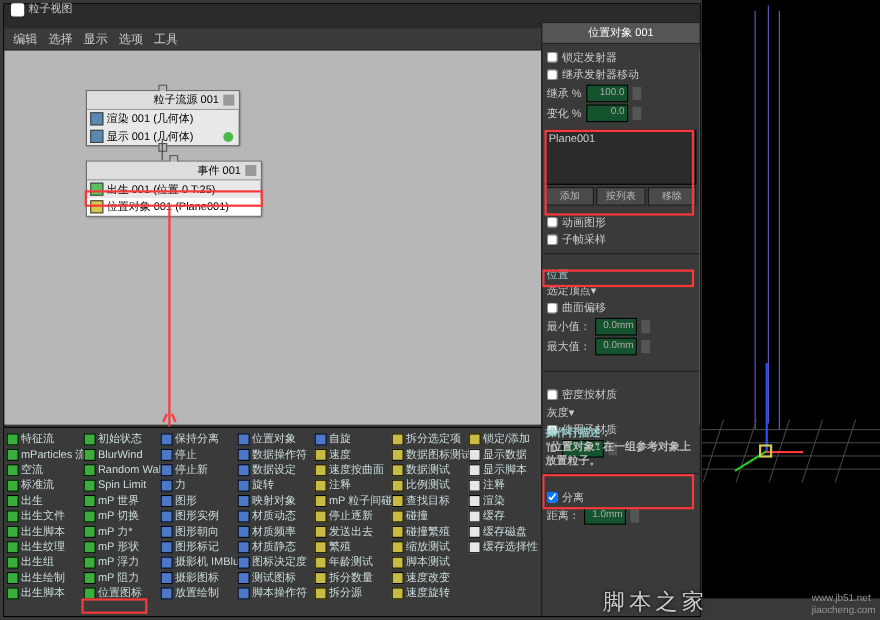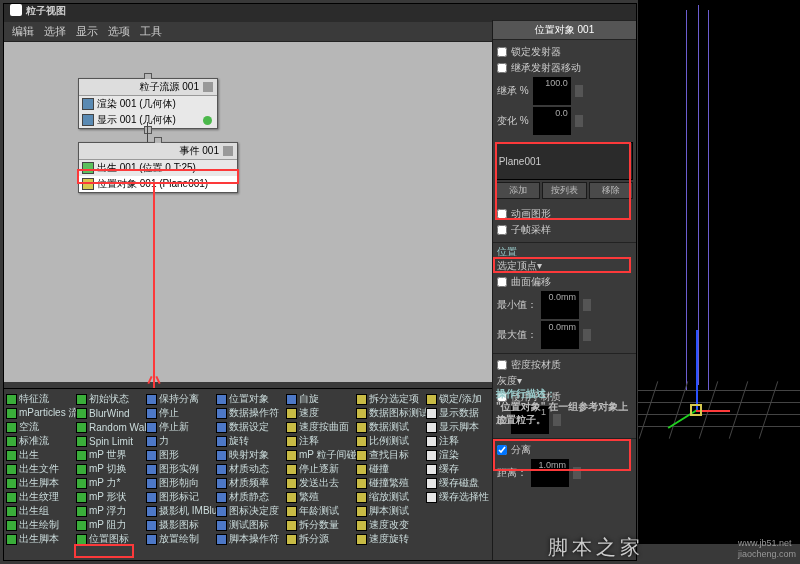--- a/index.html
+++ b/index.html
@@ -1,18 +1,18 @@
 <!DOCTYPE html>
 <html><head>
 <meta charset="utf-8">
 <style>
   *{box-sizing:border-box;margin:0;padding:0;}
   body{width:800px;height:564px;background:#393939;font-family:"Microsoft YaHei",SimSun,sans-serif;font-size:10px;color:#ccc;overflow:hidden;position:relative;}
   .shell{position:absolute;left:3px;top:3px;width:634px;height:558px;background:#3a3a3a;border:1px solid #000;}
-  .titlebar{height:18px;background:#2b2b2b;display:flex;align-items:flex-start;padding:0 6px;font-weight:bold;}
+  .titlebar{height:18px;background:#2b2b2b;display:flex;align-items:flex-end;padding:11px 6px;}
   .titlebar .ticon{width:12px;height:12px;background:#fff;border-radius:2px;margin-right:4px;}
   .menubar{display:flex;gap:10px;font-size:11px;color:#ccc;padding:2px 8px;background:#3a3a3a;border-bottom:1px solid #222;}
   .canvas{position:relative;width:100%;height:340px;background:#b7b7b7;}
   
   .nodebox{position:absolute;background:#e8e8e8;border:1px solid #555;box-shadow:1px 1px 2px rgba(0,0,0,.4);}
   .nodehead{background:#ddd;border-bottom:1px solid #999;color:#000;font-size:10px;display:flex;align-items:center;justify-content:flex-end;padding:1px 4px;position:relative;}
   .nodehead .corner{width:10px;height:10px;background:#999;margin-left:4px;}
   .noderow{display:flex;align-items:center;gap:3px;padding:1px 3px;font-size:10px;color:#000;}
   .noderow .sq{width:12px;height:12px;background:#888;border:1px solid #444;flex-shrink:0;}
   .noderow .sq.yellow{background:#d6c84e;}
@@ -22,26 +22,26 @@
   .port{width:8px;height:8px;background:#b7b7b7;border:1px solid #555;position:absolute;left:50%;transform:translateX(-50%);}
   .redline{position:absolute;width:2px;background:#fc393a;}
   .redbox{position:absolute;border:2px solid #fc393a;}
   
   .inspector{position:absolute;right:0;top:16px;bottom:0;width:144px;background:#3a3a3a;border-left:1px solid #1a1a1a;overflow:hidden;font-size:10px;color:#ccc;}
   .rollhead{background:#555;color:#fff;font-size:10px;text-align:center;padding:2px;border-top:1px solid #222;border-bottom:1px solid #222;}
   .ig{padding:3px 4px;}
   .ck{display:flex;align-items:center;gap:4px;margin:2px 0;}
   .ck input{width:10px;height:10px;}
   .spin{display:flex;align-items:center;gap:4px;margin:2px 0;}
-  .spin .fld{width:38px;height:28px;background:#000000;border:1px solid #000;color:#aaa;font-size:9px;text-align:right;padding-right:2px;}
+  .spin .fld{width:38px;height:16px;background:#14532d;border:1px solid #000;color:#aaa;font-size:9px;text-align:right;padding-right:2px;}
   .spin .arrows{width:8px;height:12px;background:#555;}
-  .listbox{width:96%;height:38px;background:#2b2b2b;border:1px solid #000;margin:2px auto;display:flex;align-items:center;padding:2px;}
+  .listbox{width:96%;height:50px;background:#2b2b2b;border:1px solid #000;margin:2px auto;display:flex;align-items:flex-start;padding:2px;}
   .btnrow{display:flex;gap:2px;}
   .btnrow .b{flex:1;background:#4a4a4a;border:1px solid #1a1a1a;color:#bbb;font-size:9px;text-align:center;padding:1px 0;}
-  .grp{border-top:1px solid #222;padding:2px 4px;}
+  .grp{border-top:1px solid #222;padding:12px 4px;}
   .grp .gh{color:#9cc;}
   .note{position:absolute;right:2px;top:383px;width:138px;color:#bbb;font-size:10px;line-height:13px;font-weight:bold;}
   
   .depot{position:absolute;left:0;bottom:0;width:100%;height:172px;background:#3a3a3a;border-top:1px solid #000;padding:3px 2px;display:flex;flex-wrap:wrap;flex-direction:column;align-content:flex-start;overflow:hidden;}
   .op{display:flex;align-items:center;gap:2px;width:70px;height:14px;color:#cdd;font-size:10px;white-space:nowrap;}
   .op .chip{width:11px;height:11px;border:1px solid #000;flex-shrink:0;}
   .op .chip.g{background:#3aae3a;}
   .op .chip.b{background:#4d78c7;}
   .op .chip.y{background:#c8bb45;}
   .op .chip.w{background:#e6e6e6;}

